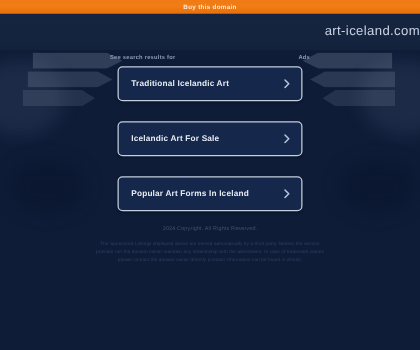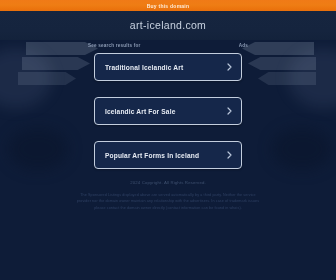--- a/index.html
+++ b/index.html
@@ -51,21 +51,21 @@
     width: 336px;
     height: 29px;
     background: linear-gradient(180deg, #16253f 0%, #15243e 70%, #132banana 100%);
     background: linear-gradient(180deg, #16253f 0%, #15243e 70%, #13223b 100%);
     z-index: 30;
   }
   #domain-title {
     position: absolute;
     top: 19px; left: 0;
     width: 336px;
-    text-align: center;
+    text-align: right;
     font-size: 10.5px;
     letter-spacing: .3px;
     color: #c8d2e0;
     z-index: 31;
     white-space: nowrap;
   }
 
   
   .chev-group { position: absolute; z-index: 5; }
   .chev {

